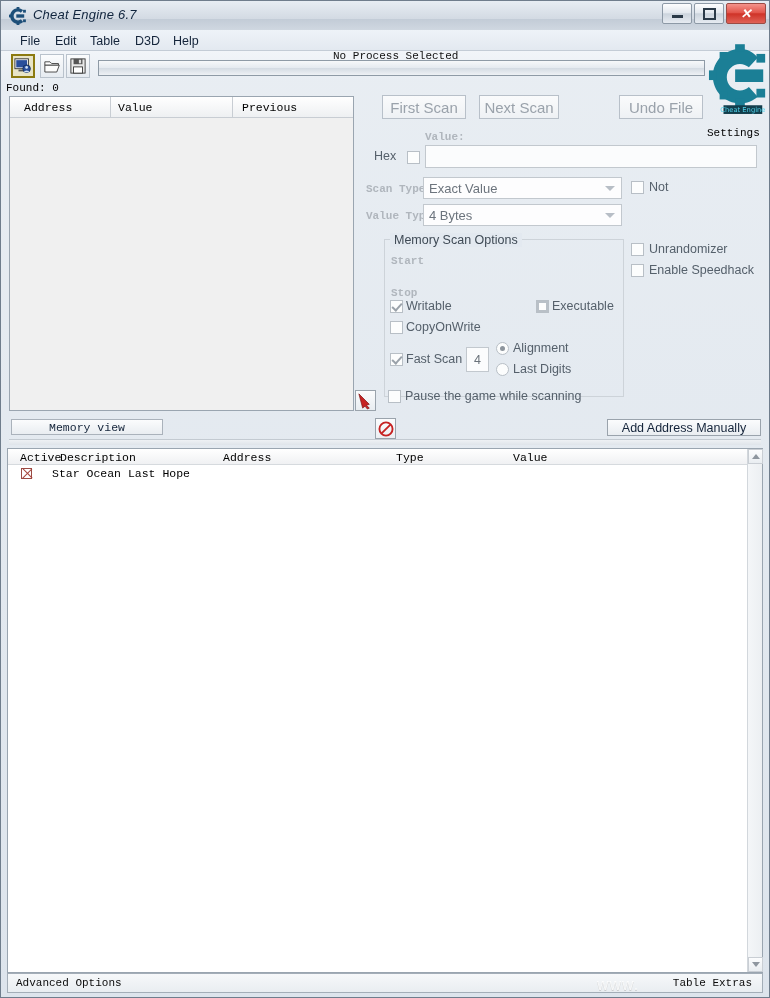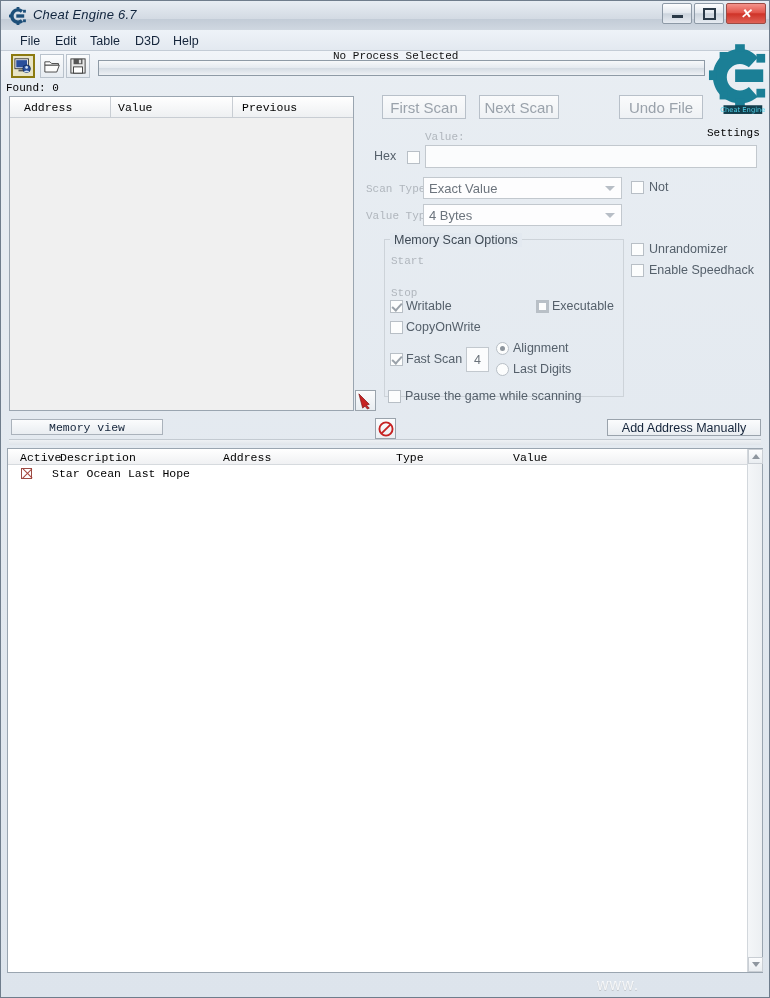--- a/index.html
+++ b/index.html
@@ -63,21 +63,21 @@
   .scanbody{position:absolute;left:0;top:21px;width:343px;height:292px;background:#f0f0f0;}
 
   
   .sbtn{position:absolute;height:24px;border:1px solid #b8c0c9;border-radius:0;box-sizing:border-box;
      background:linear-gradient(to bottom,#fafbfc,#eef1f4);
      font-size:15px;color:#9aa2ab;display:flex;align-items:center;justify-content:center;cursor:default;}
 
   .ce-logo-big{position:absolute;left:707px;top:42px;width:62px;height:78px;}
   .settings-lbl{position:absolute;left:706px;top:126px;font-family:"Liberation Mono",monospace;
      font-size:11px;color:#000;}
-  .lbl-mono-dim{position:absolute;font-family:"Liberation Mono",monospace;font-size:11px;color:#b0b6bd;}
+  .lbl-mono-dim{position:absolute;font-family:"Liberation Mono",monospace;font-size:11px;color:#b0b6bd;font-weight:bold;}
   .lbl-dark{position:absolute;font-size:12.5px;color:#55606b;}
 
   .tfield{position:absolute;border:1px solid #c2c8ce;background:#fbfcfd;box-sizing:border-box;}
   .combo{position:absolute;height:22px;border:1px solid #c2c8ce;background:#fdfdfe;box-sizing:border-box;
      display:flex;align-items:center;}
   .combo span.txt{margin-left:5px;font-size:13px;color:#6c747d;}
   .combo .arrow{position:absolute;right:6px;top:8px;width:0;height:0;
      border-left:5px solid transparent;border-right:5px solid transparent;border-top:5px solid #b7bec6;}
 
   .cb{position:absolute;width:13px;height:13px;border:1px solid #b8bfc6;background:#fcfdfd;box-sizing:border-box;}
@@ -331,15 +331,19 @@
     <div class="vscroll">
       <div class="vsbtn" style="top:0px;">
           <i class="tri-up"></i>
         </div>
       <div class="vsbtn" style="top:508px;">
           <i class="tri-dn"></i>
         </div>
     </div>
   </div>
 
+  <div class="statusbar">
+    <div class="stxt" style="left:8px;">Advanced Options</div>
+    <div class="stxt" style="right:10px;">Table Extras</div>
+  </div>
   <div class="watermark">www.</div>
 
 </div>
 
 </body></html>

